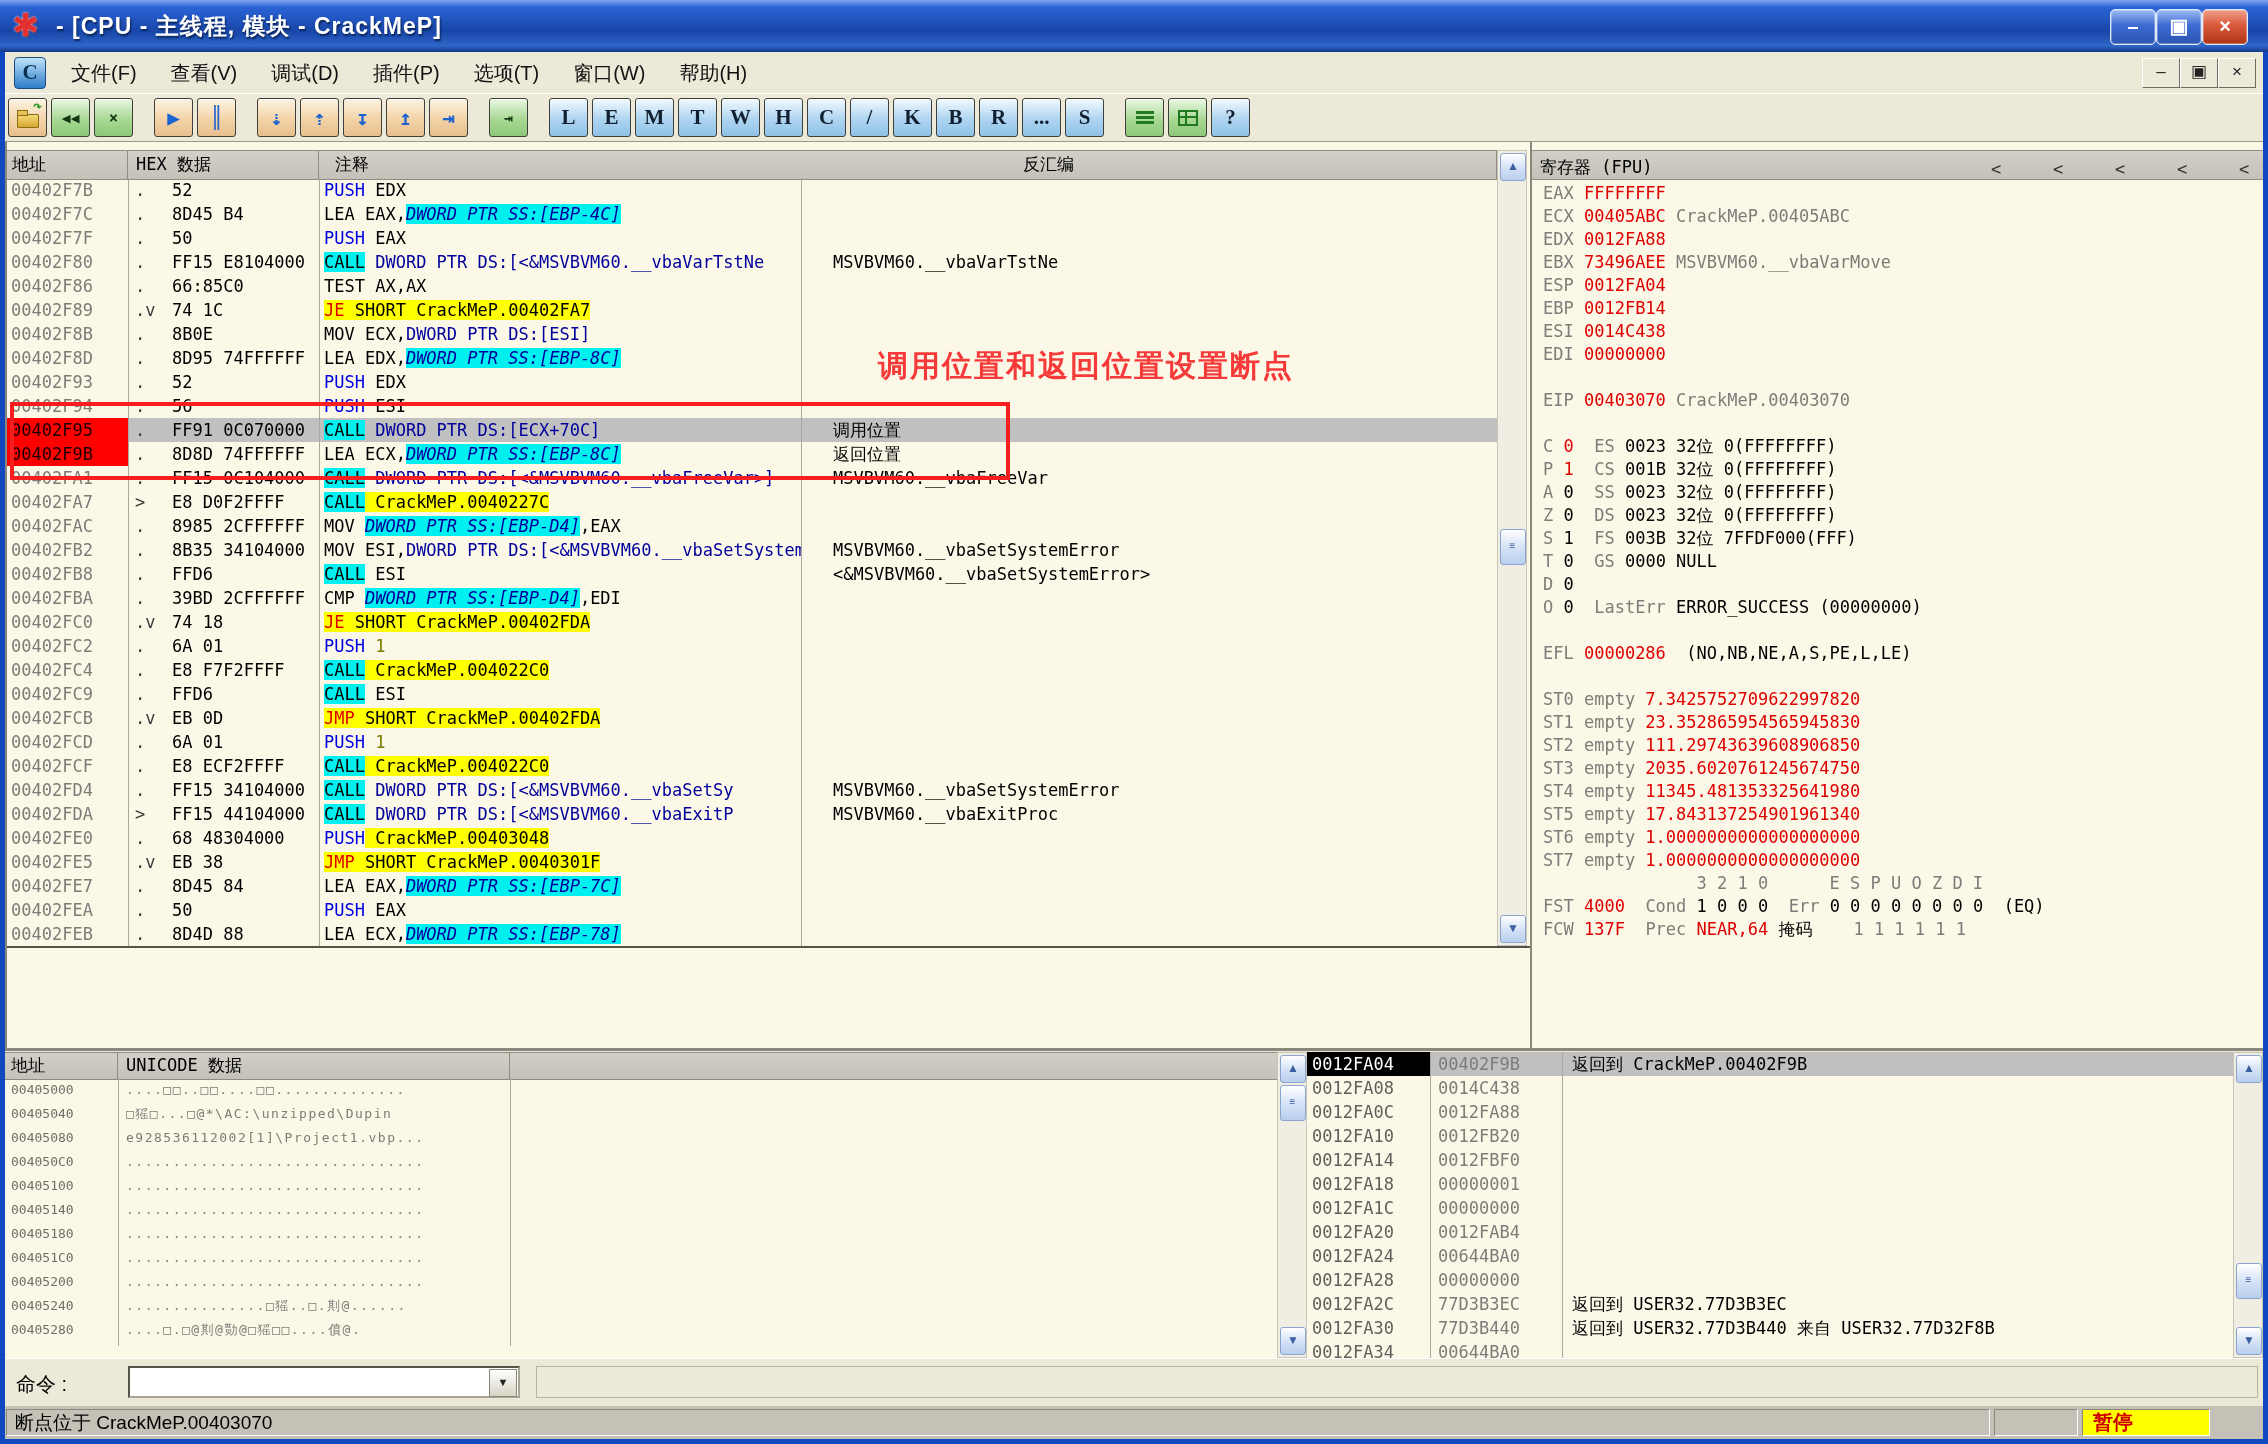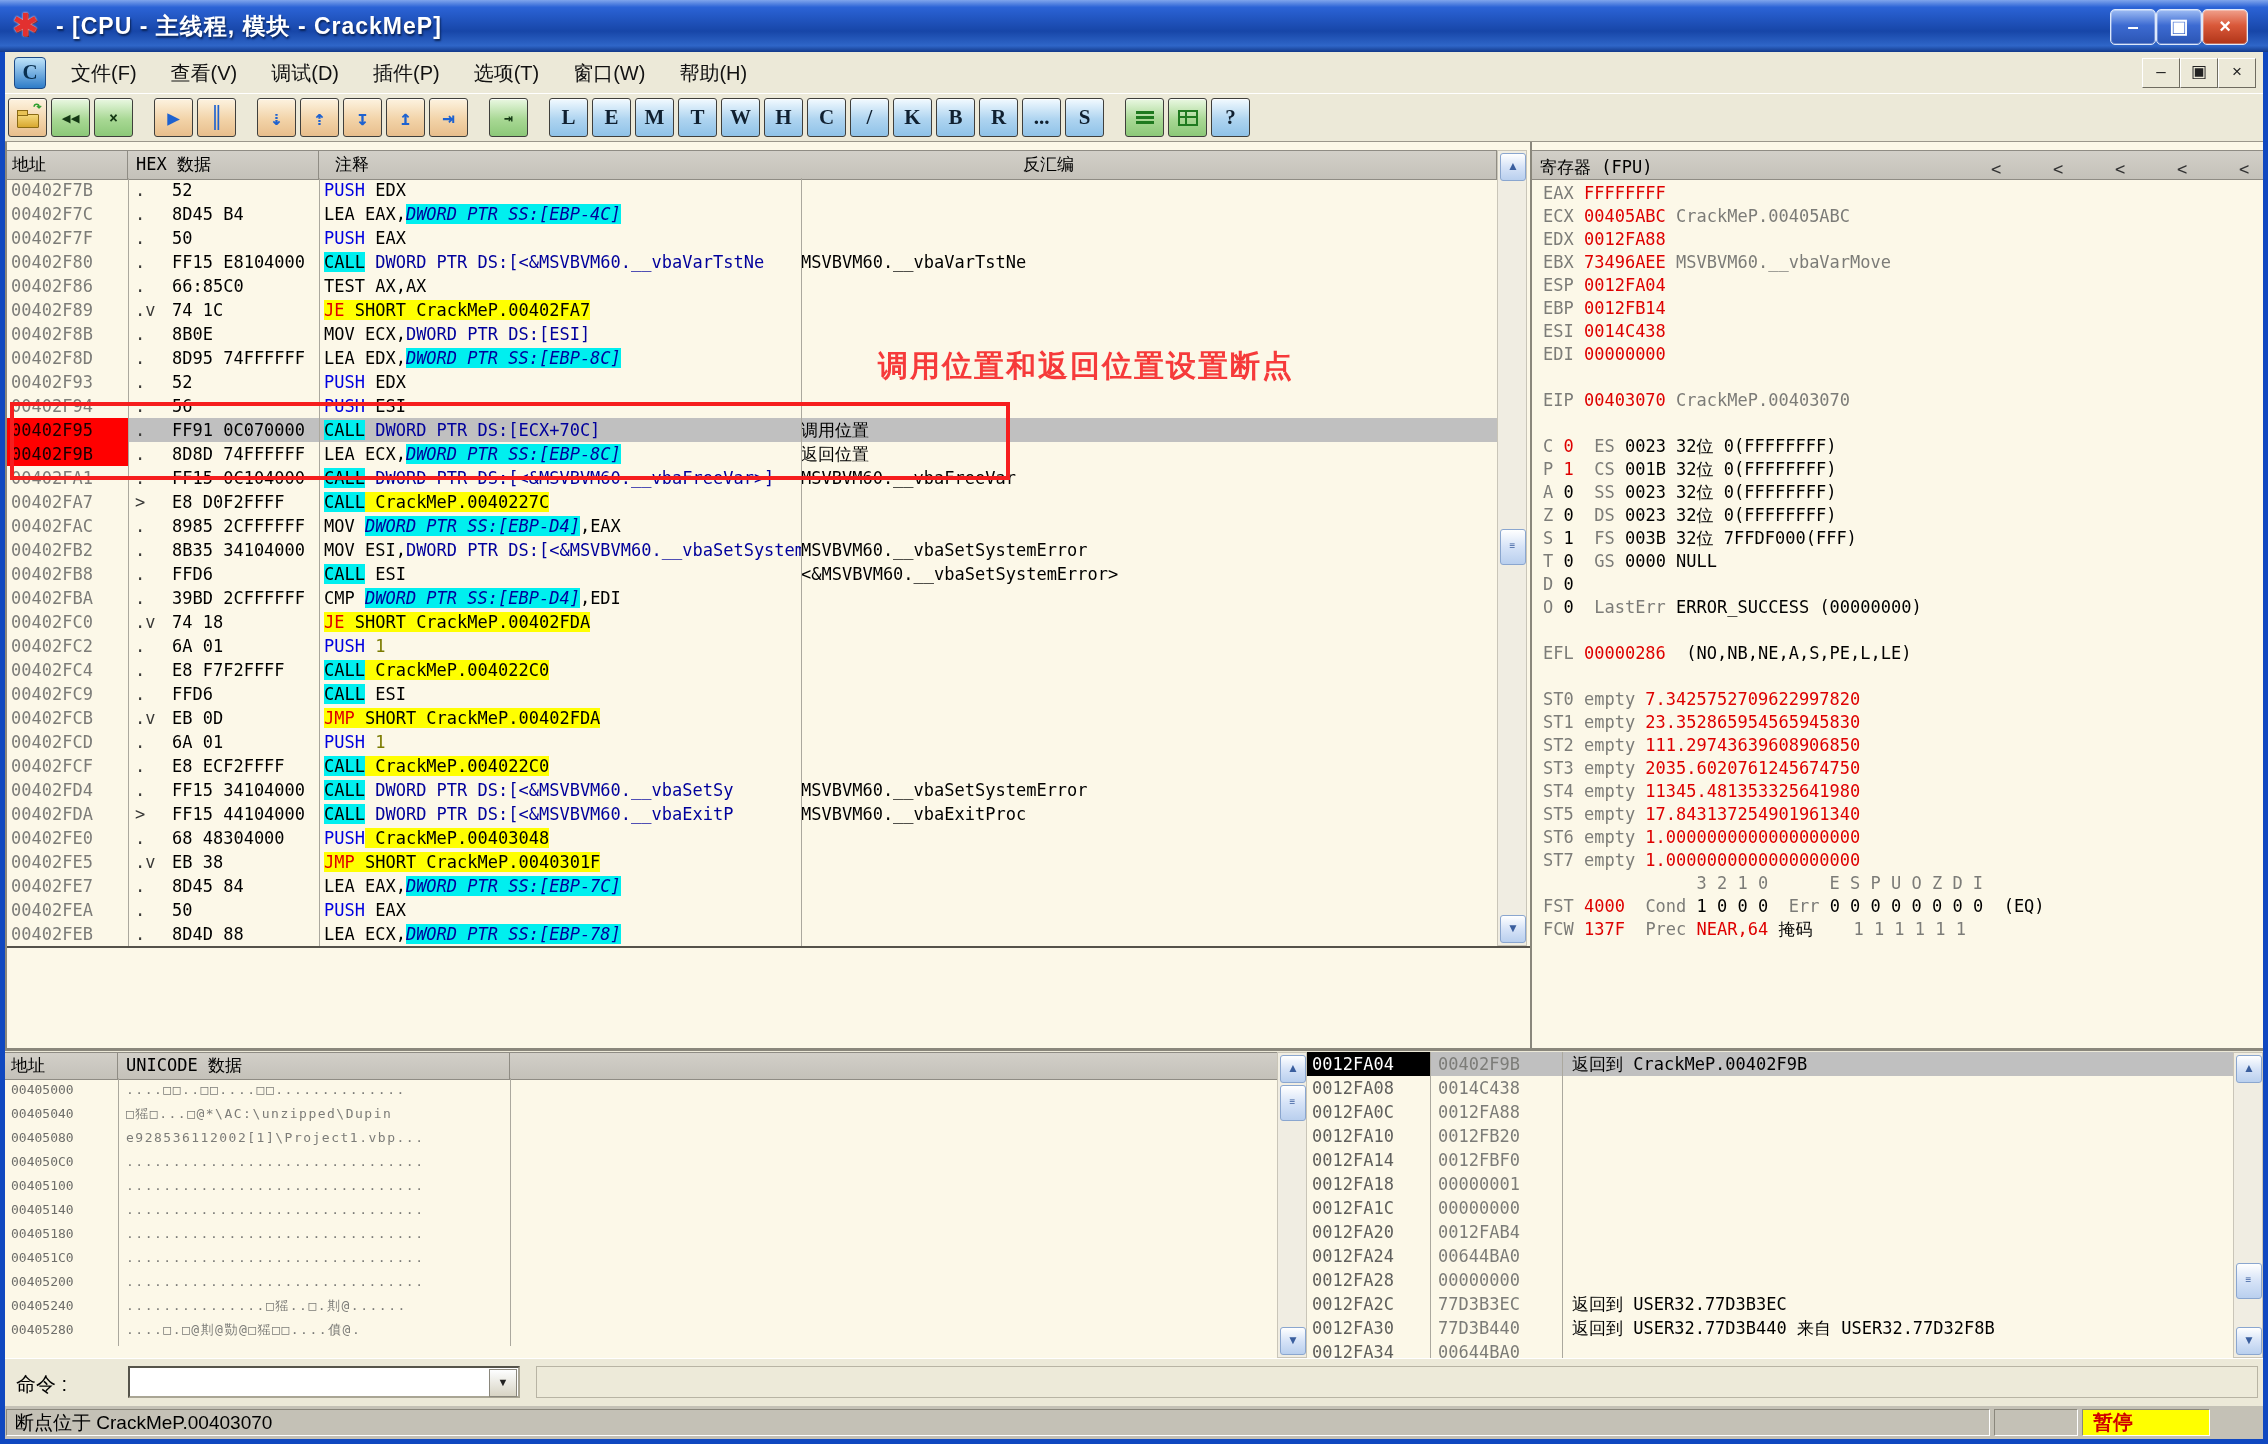--- a/index.html
+++ b/index.html
@@ -63,21 +63,21 @@
   
   .drows{position:absolute;left:7px;top:178px;width:1490px;height:768px;overflow:hidden;font-size:17px;z-index:1;}
   .drow{display:flex;height:24px;line-height:24px;white-space:pre;}
   .drow.sel{background:#C0C0C0;}
   .daddr{width:121px;padding-left:4px;color:#7C7C78;flex:none;overflow:hidden;box-sizing:border-box;}
   .daddr.bp{background:#FF0000;color:#1A0000;}
   .dhex{width:191px;flex:none;display:flex;overflow:hidden;}
   .pfx{width:37px;padding-left:7px;color:#3A3A38;font-style:normal;flex:none;}
   .dhex b{font-weight:normal;color:#000;}
   .dcode{width:482px;flex:none;overflow:hidden;padding-left:5px;box-sizing:border-box;}
-  .dcmt{flex:1;overflow:hidden;padding-left:0;}
+  .dcmt{flex:1;overflow:hidden;padding-left:32px;}
   .vline{position:absolute;width:1px;background:#ABA89E;z-index:5;}
   .hline{position:absolute;background:#55524A;z-index:6;}
 
   
   .s-k{color:#000;} .s-g{color:#7C7C78;} .s-r{color:#DE0000;}
   .s-b{color:#0000E0;} .s-n{color:#00009C;} .s-o{color:#7B7B00;}
   .s-kc{color:#000;background:#00EFEF;} .s-nc{color:#00009C;background:#00EFEF;font-style:italic;}
   .s-ry{color:#DE0000;background:#FFFF00;} .s-ky{color:#000;background:#FFFF00;}
 
   

